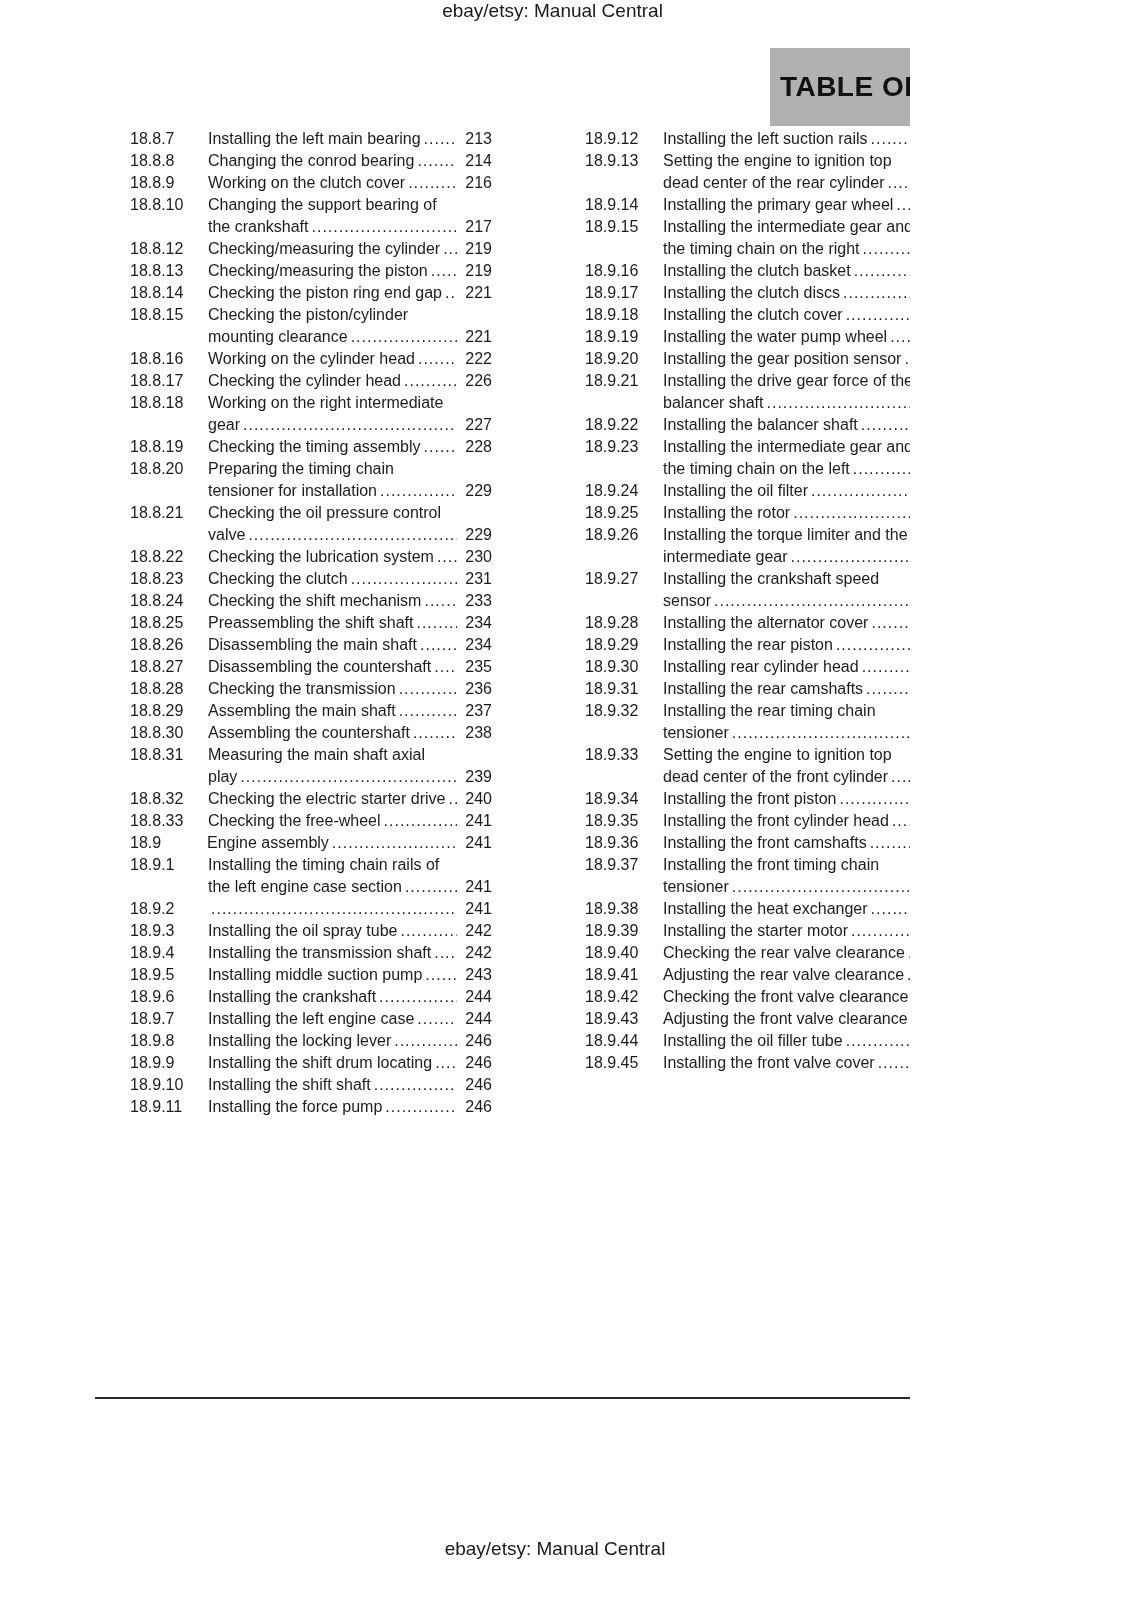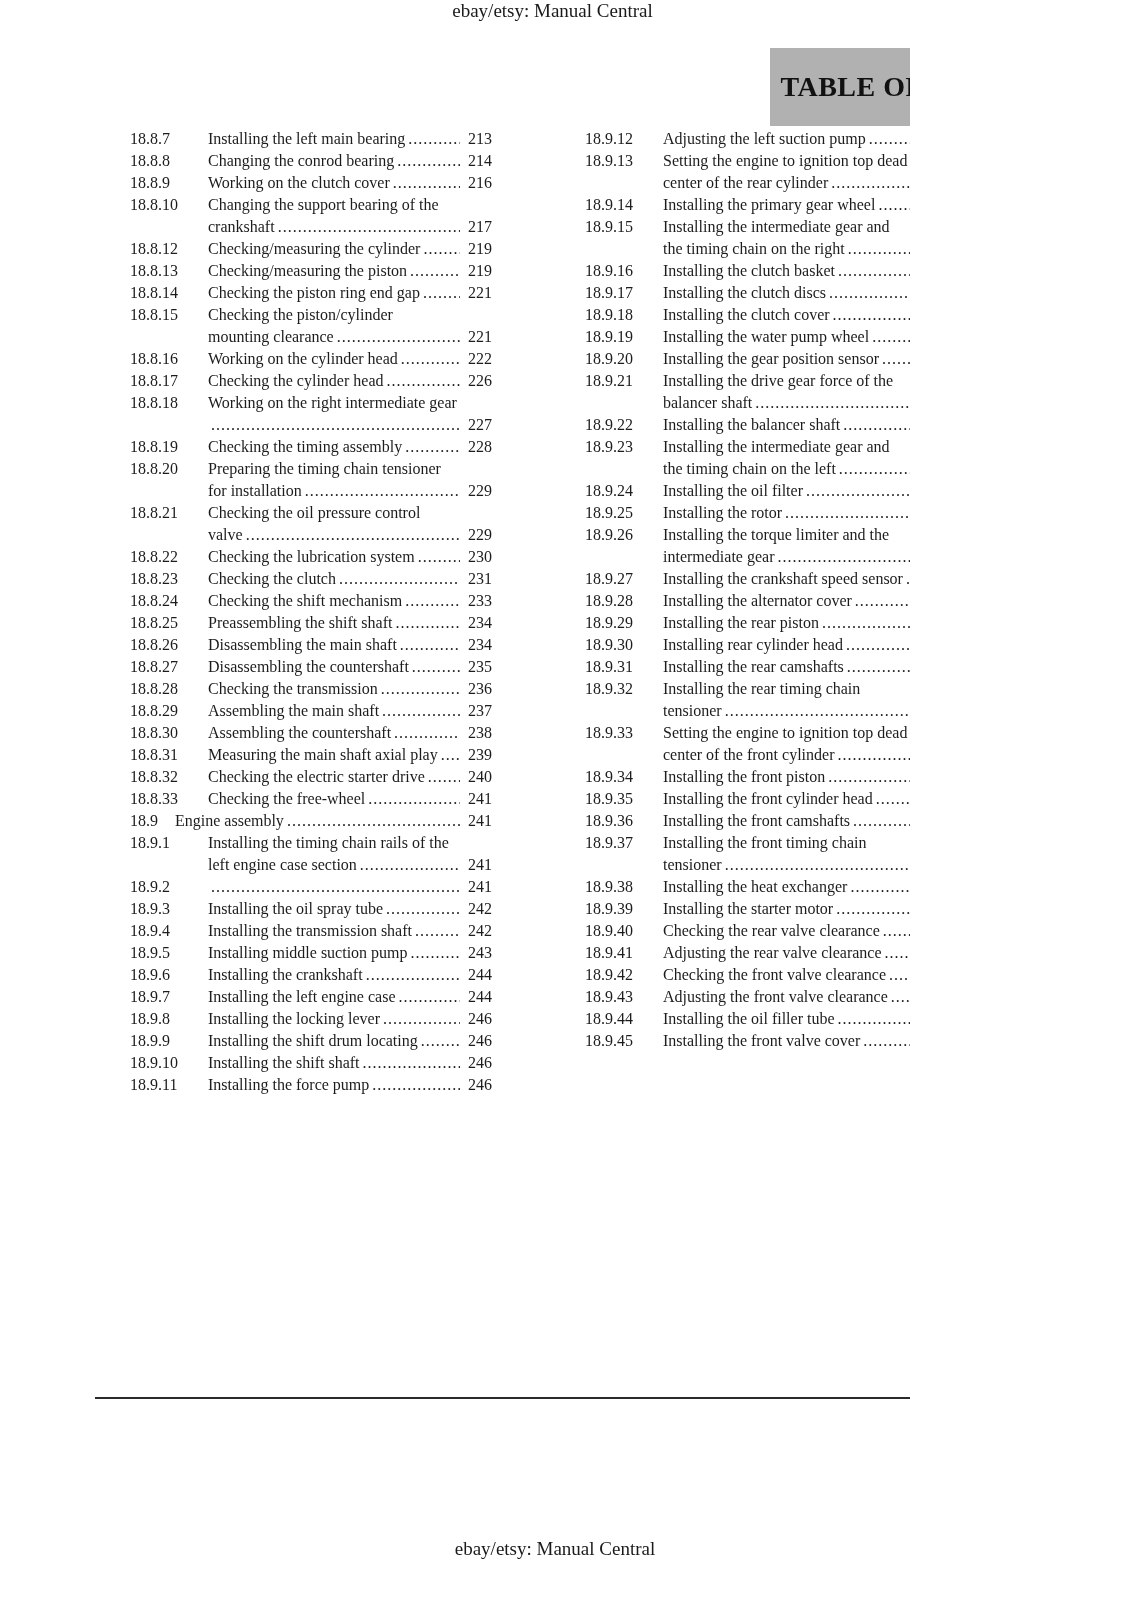--- a/index.html
+++ b/index.html
@@ -2,21 +2,21 @@
 <html><head>
 <meta charset="utf-8">
 <style>
   * { margin: 0; padding: 0; box-sizing: border-box; }
   html, body { background: #ffffff; }
   .page {
     position: relative;
     width: 910px;
     height: 1600px;
     background: #ffffff;
-    font-family: Liberation Serif, serif;
+    font-family: Liberation Sans, sans-serif;
     color: #1c1c1c;
     overflow: hidden;
   }
   .top-watermark {
     position: absolute;
     top: 0px;
     left: 0;
     width: 1105px;
     text-align: center;
     font-size: 19px;
@@ -63,21 +63,21 @@
     white-space: nowrap;
   }
   .entry .body {
     display: block;
     margin-left: 78px;
     padding-right: 34px;
     position: relative;
     overflow: hidden;
   }
   .entry.level2 .body {
-    margin-left: 45px;
+    margin-left: 77px;
   }
   .entry .dots {
     display: inline-block;
     width: 0;
     margin-left: 3px;
     white-space: nowrap;
     overflow: visible;
   }
   .entry .dots::after {
     content: "........................................................................................................................";
@@ -281,21 +281,21 @@
           <span class="body"><span class="t">Installing the shift shaft</span><span class="dots"></span><span class="pg">246</span></span>
         </div>
         <div class="entry">
           <span class="num">18.9.11</span>
           <span class="body"><span class="t">Installing the force pump</span><span class="dots"></span><span class="pg">246</span></span>
         </div>
       </div>
     <div class="col" id="col-right">
         <div class="entry">
           <span class="num">18.9.12</span>
-          <span class="body"><span class="t">Adjusting the left suction pump</span><span class="dots"></span><span class="pg">247</span></span>
+          <span class="body"><span class="t">Installing the left suction rails</span><span class="dots"></span><span class="pg">247</span></span>
         </div>
         <div class="entry">
           <span class="num">18.9.13</span>
           <span class="body"><span class="t">Setting the engine to ignition top dead center of the rear cylinder</span><span class="dots"></span><span class="pg">248</span></span>
         </div>
         <div class="entry">
           <span class="num">18.9.14</span>
           <span class="body"><span class="t">Installing the primary gear wheel</span><span class="dots"></span><span class="pg">248</span></span>
         </div>
         <div class="entry">

